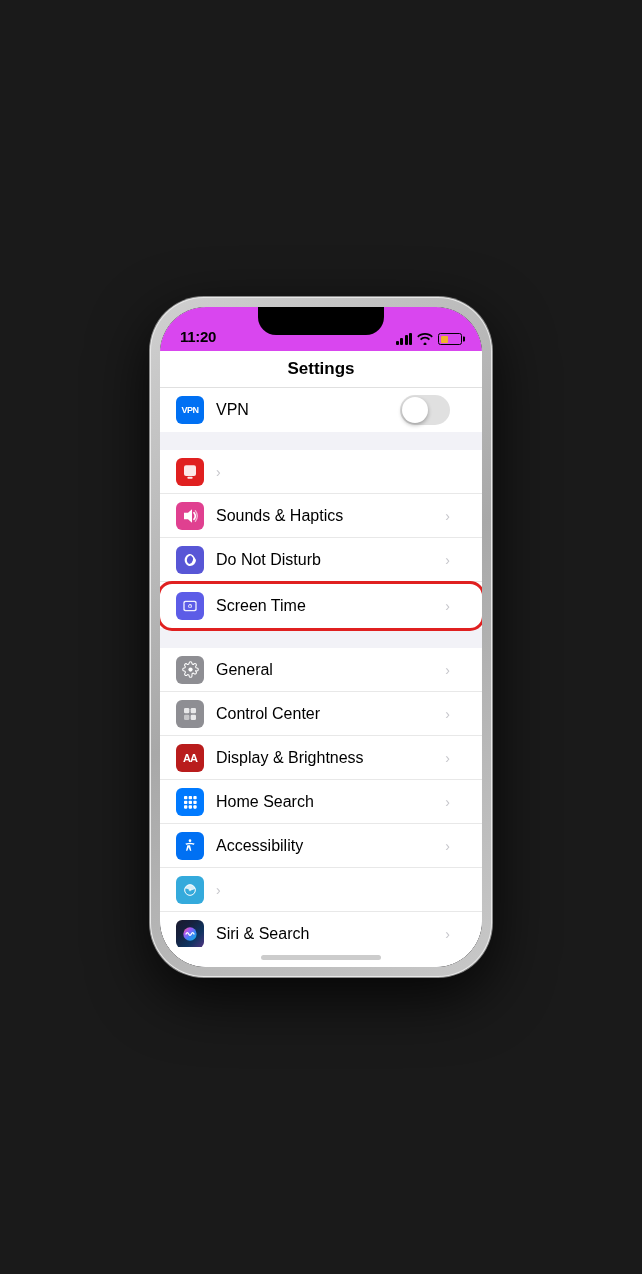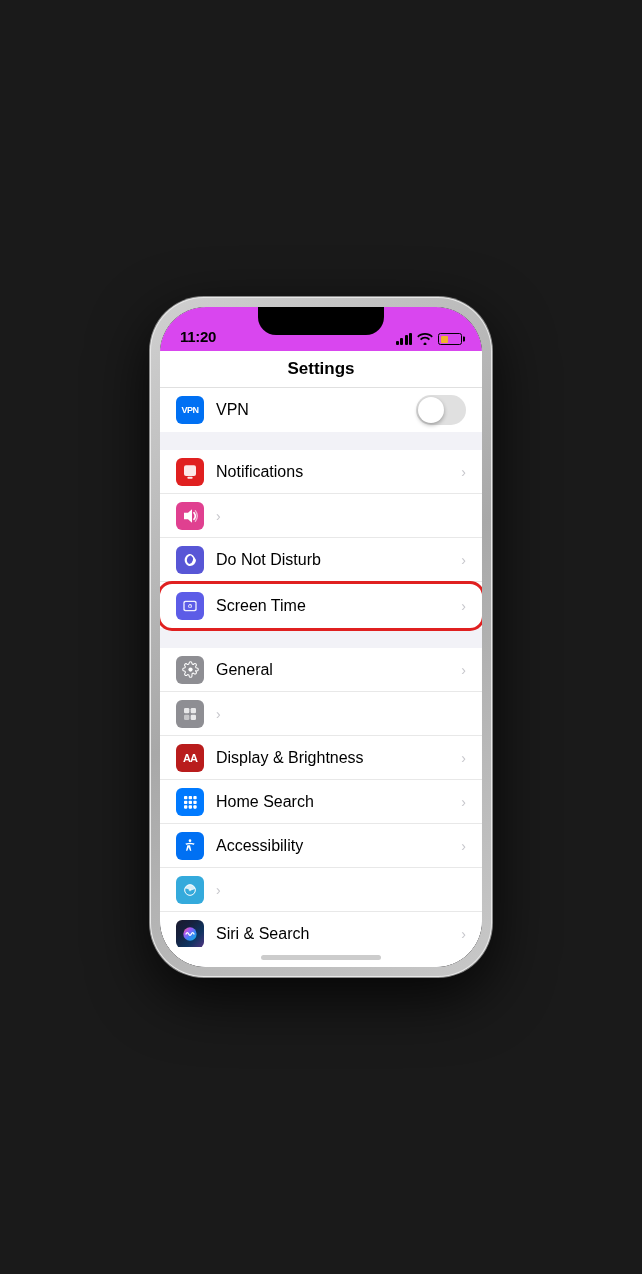--- a/index.html
+++ b/index.html
@@ -157,21 +157,21 @@
 
     .group-separator {
       height: 18px;
       background: #f2f2f7;
     }
 
     
     .settings-row {
       display: flex;
       align-items: center;
-      padding: 0 16px 0 16px;
+      padding: 0 32px 0 16px;
       height: 44px;
       background: #fff;
       border-bottom: 1px solid #e8e8e8;
       position: relative;
       cursor: pointer;
     }
 
     .settings-row:last-child {
       border-bottom: none;
     }
@@ -318,34 +318,34 @@
 
         <div class="settings-group">
 
           <div class="settings-row">
             <div class="row-icon icon-notifications">
               <svg width="16" height="16" viewBox="0 0 24 24" fill="white">
                 <rect x="3" y="2" width="18" height="16" rx="3" ry="3" fill="white" opacity="0.9"></rect>
                 <rect x="8" y="19" width="8" height="3" rx="1.5" fill="white" opacity="0.9"></rect>
               </svg>
             </div>
-            <span class="row-label">Notifications</span>
             <div class="row-right">
               <span class="chevron">›</span>
             </div>
           </div>
 
           <div class="settings-row">
             <div class="row-icon icon-sounds">
               <svg width="16" height="16" viewBox="0 0 24 24" fill="white">
                 <polygon points="3,7 9,7 15,2 15,22 9,17 3,17" fill="white"></polygon>
                 <path d="M18 7 Q22 12 18 17" stroke="white" stroke-width="2.5" fill="none" stroke-linecap="round"></path>
                 <path d="M20 4 Q26 12 20 20" stroke="white" stroke-width="2" fill="none" stroke-linecap="round" opacity="0.6"></path>
               </svg>
             </div>
+            <span class="row-label">Sounds &amp; Haptics</span>
             <div class="row-right">
               <span class="chevron">›</span>
             </div>
           </div>
 
           <div class="settings-row">
             <div class="row-icon icon-dnd">
               <svg width="16" height="16" viewBox="0 0 24 24" fill="white">
                 <path d="M12 3C8 3 4 7 4 12s4 9 8 9a9 9 0 009-9C18 6.5 15.5 3 12 3zm-1 14.9A7 7 0 0112 5.1c.5 0 1 .1 1.5.2A7 7 0 0111 17.9z" fill="white"></path>
               </svg>
@@ -391,20 +391,21 @@
 
           <div class="settings-row">
             <div class="row-icon icon-controlcenter">
               <svg width="16" height="16" viewBox="0 0 24 24" fill="white">
                 <rect x="3" y="3" width="8" height="8" rx="2" fill="white" opacity="0.8"></rect>
                 <rect x="13" y="3" width="8" height="8" rx="2" fill="white" opacity="0.8"></rect>
                 <rect x="3" y="13" width="8" height="8" rx="2" fill="white" opacity="0.5"></rect>
                 <rect x="13" y="13" width="8" height="8" rx="2" fill="white" opacity="0.8"></rect>
               </svg>
             </div>
+            <span class="row-label">Control Center</span>
             <div class="row-right">
               <span class="chevron">›</span>
             </div>
           </div>
 
           <div class="settings-row">
             <div class="row-icon icon-display">
               <span style="font-size:11px;font-weight:700;color:white;letter-spacing:-1px">AA</span>
             </div>
             <span class="row-label">Display &amp; Brightness</span>

